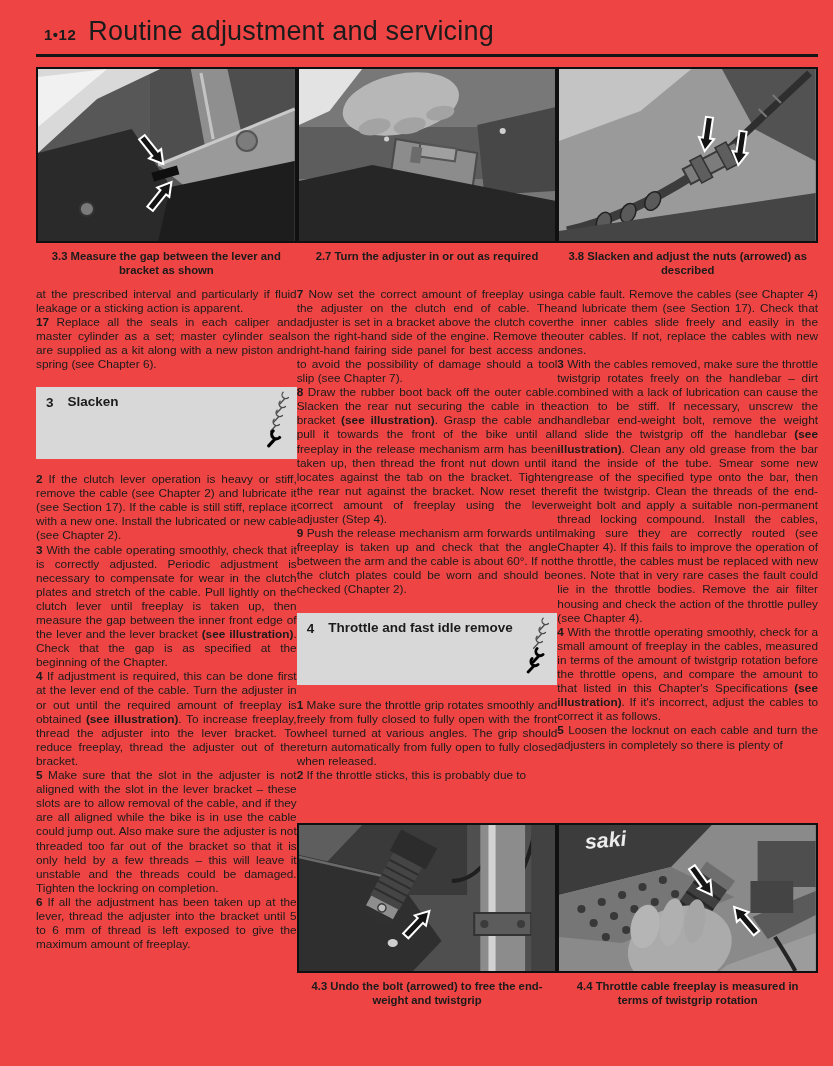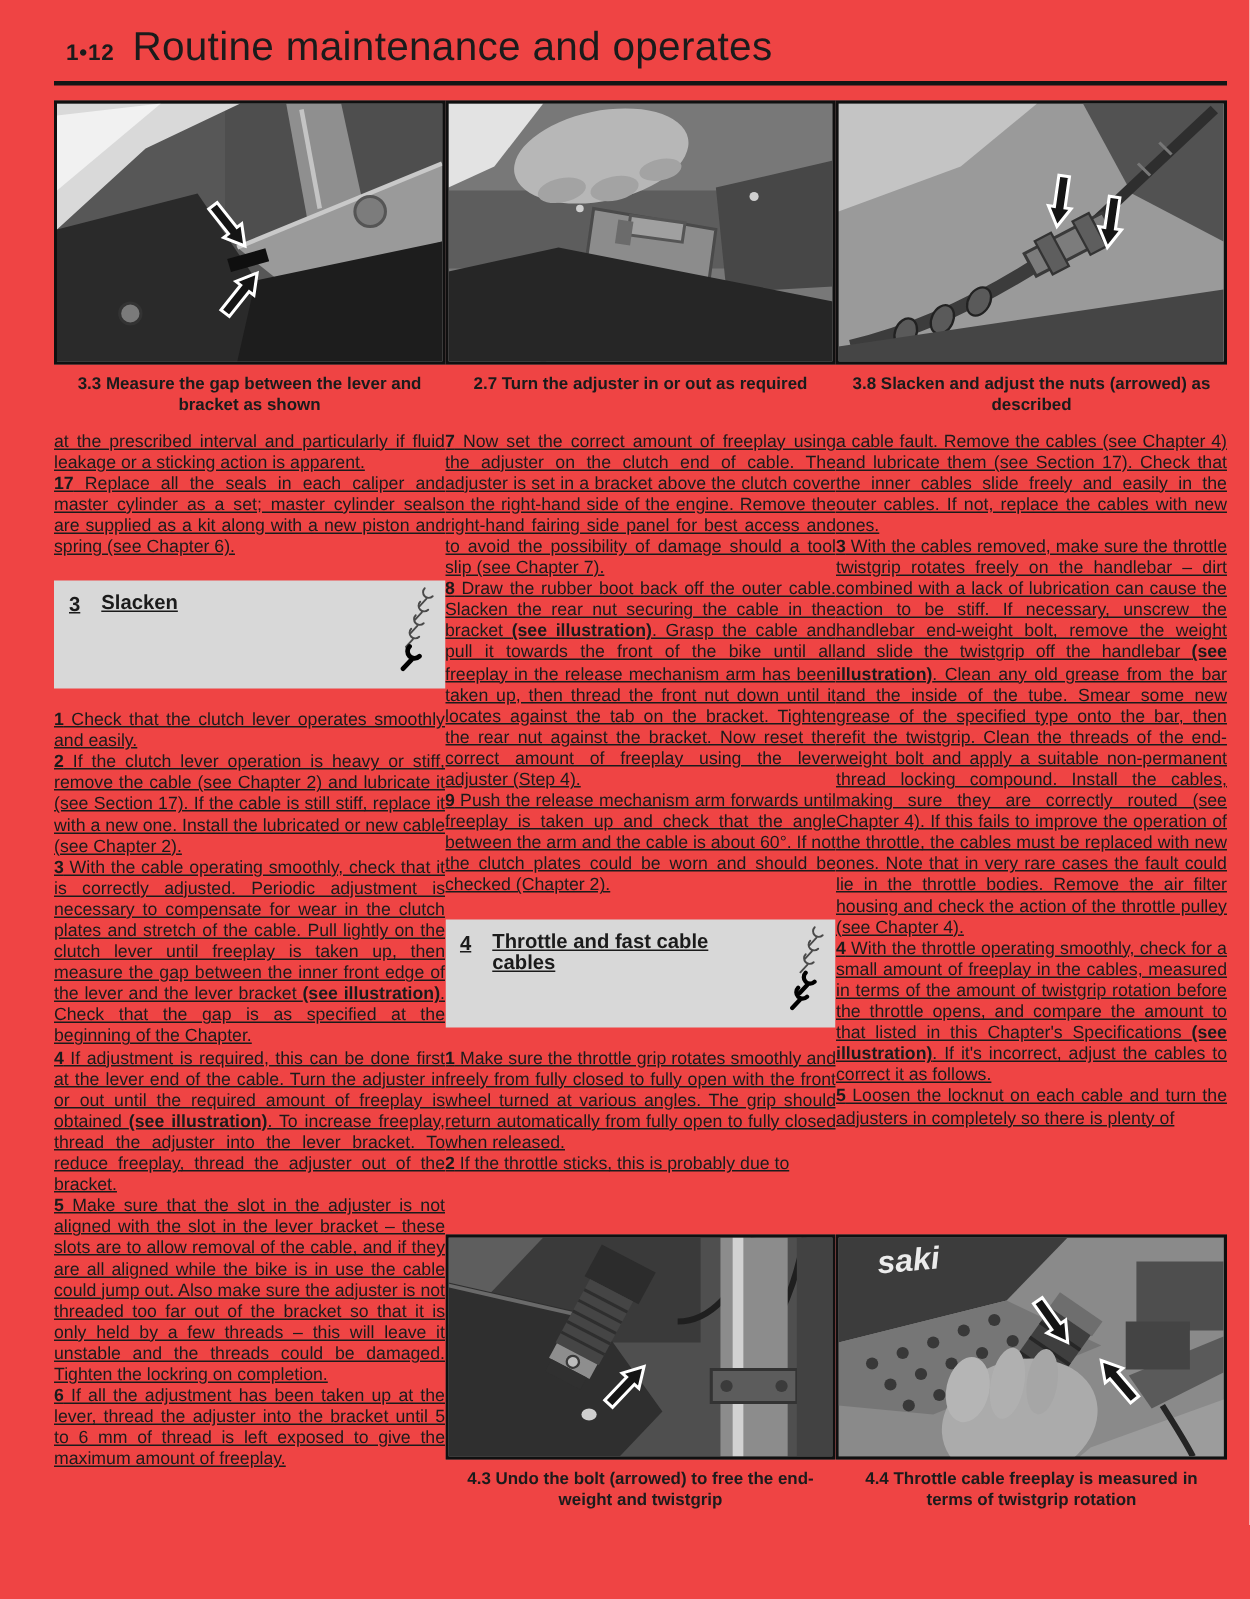--- a/index.html
+++ b/index.html
@@ -10,21 +10,21 @@
   
   .hdr{display:flex;align-items:baseline;gap:12px;padding:16px 36px 0 44px;}
   .pagenum{font-size:15px;font-weight:700;letter-spacing:.5px;}
   .ptitle{margin:0;font-size:27px;font-weight:400;letter-spacing:.2px;}
   .rule{height:2.5px;background:#151515;margin:7px 15px 10px 36px;}
   
   .figrow,.cols{display:grid;grid-template-columns:repeat(3,1fr);column-gap:0;padding:0 15px 0 36px;}
   .photo{border:2px solid #101010;height:172px;overflow:hidden;background:#666;display:block;}
   .photo svg{display:block;width:100%;height:100%;}
   .figcap{font-size:11.3px;font-weight:700;text-align:center;line-height:1.28;margin:6px 4px 0 4px;min-height:30px;}
-  .cols{margin-top:8px;height:766px;text-decoration:underline;}
+  .cols{margin-top:8px;height:766px;}
   .col{position:relative;overflow:hidden;}
   .col p{margin:0;font-size:11.8px;line-height:14.1px;text-align:justify;}
   
   .secbox{background:#d8d8d8;height:64px;margin:16px 0 13px 0;padding:8px 6px 0 10px;display:flex;align-items:flex-start;position:relative;}
   .secnum{font-weight:700;font-size:13.5px;margin-right:14px;}
   .sectitle{font-weight:700;font-size:13.5px;line-height:1.1;padding-right:34px;}
   .secicon{position:absolute;right:4px;top:4px;height:58px;width:30px;}
   
   .botfig{position:absolute;top:536px;left:0;right:0;}
   .botfig .photo{height:146px;}
@@ -42,21 +42,21 @@
     <symbol id="wr-f" viewBox="0 0 24 24">
       <path d="M6.5 21.5 L13 14.5 M11.5 4.5 a5.2 5.2 0 1 0 7.5 7.5" fill="none" stroke="#000" stroke-width="3.6" stroke-linecap="round"></path>
     </symbol>
   </defs>
 </svg>
 
 <div class="page">
 
   <div class="hdr">
     <span class="pagenum">1•12</span>
-    <h1 class="ptitle">Routine maintenance and operates</h1>
+    <h1 class="ptitle">Routine adjustment and servicing</h1>
   </div>
   <div class="rule"></div>
 
   <div class="figrow">
 
     <figure style="margin:0">
       <span class="photo">
         <svg viewBox="0 0 252 172" preserveAspectRatio="none">
           <rect width="252" height="172" fill="#575757"></rect>
           <rect x="110" y="0" width="142" height="92" fill="#4e4e4e"></rect>
@@ -149,36 +149,35 @@
         <span class="sectitle">Slacken</span>
         <svg class="secicon" viewBox="0 0 30 58">
           <use href="#wr-o" x="12" y="-2" width="17" height="17"></use>
           <use href="#wr-o" x="9" y="7" width="17" height="17"></use>
           <use href="#wr-o" x="6" y="16" width="17" height="17"></use>
           <use href="#wr-o" x="3" y="25" width="17" height="17"></use>
           <use href="#wr-f" x="0" y="36" width="21" height="21"></use>
         </svg>
       </div>
 
-      <p><b>1</b> Check that the clutch lever operates smoothly and easily.</p>
       <p><b>2</b> If the clutch lever operation is heavy or stiff, remove the cable (see Chapter 2) and lubricate it (see Section 17). If the cable is still stiff, replace it with a new one. Install the lubricated or new cable (see Chapter 2).</p>
       <p><b>3</b> With the cable operating smoothly, check that it is correctly adjusted. Periodic adjustment is necessary to compensate for wear in the clutch plates and stretch of the cable. Pull lightly on the clutch lever until freeplay is taken up, then measure the gap between the inner front edge of the lever and the lever bracket <b>(see illustration)</b>. Check that the gap is as specified at the beginning of the Chapter.</p>
       <p><b>4</b> If adjustment is required, this can be done first at the lever end of the cable. Turn the adjuster in or out until the required amount of freeplay is obtained <b>(see illustration)</b>. To increase freeplay, thread the adjuster into the lever bracket. To reduce freeplay, thread the adjuster out of the bracket.</p>
       <p><b>5</b> Make sure that the slot in the adjuster is not aligned with the slot in the lever bracket – these slots are to allow removal of the cable, and if they are all aligned while the bike is in use the cable could jump out. Also make sure the adjuster is not threaded too far out of the bracket so that it is only held by a few threads – this will leave it unstable and the threads could be damaged. Tighten the lockring on completion.</p>
       <p><b>6</b> If all the adjustment has been taken up at the lever, thread the adjuster into the bracket until 5 to 6 mm of thread is left exposed to give the maximum amount of freeplay.</p>
     </div>
 
     <div class="col">
       <p><b>7</b> Now set the correct amount of freeplay using the adjuster on the clutch end of cable. The adjuster is set in a bracket above the clutch cover on the right-hand side of the engine. Remove the right-hand fairing side panel for best access and to avoid the possibility of damage should a tool slip (see Chapter 7).</p>
       <p><b>8</b> Draw the rubber boot back off the outer cable. Slacken the rear nut securing the cable in the bracket <b>(see illustration)</b>. Grasp the cable and pull it towards the front of the bike until all freeplay in the release mechanism arm has been taken up, then thread the front nut down until it locates against the tab on the bracket. Tighten the rear nut against the bracket. Now reset the correct amount of freeplay using the lever adjuster (Step 4).</p>
       <p><b>9</b> Push the release mechanism arm forwards until freeplay is taken up and check that the angle between the arm and the cable is about 60°. If not the clutch plates could be worn and should be checked (Chapter 2).</p>
 
       <div class="secbox">
         <span class="secnum">4</span>
-        <span class="sectitle">Throttle and fast cable cables</span>
+        <span class="sectitle">Throttle and fast idle remove</span>
         <svg class="secicon" viewBox="0 0 30 58">
           <use href="#wr-o" x="12" y="-2" width="17" height="17"></use>
           <use href="#wr-o" x="9" y="7" width="17" height="17"></use>
           <use href="#wr-o" x="6" y="16" width="17" height="17"></use>
           <use href="#wr-f" x="5" y="28" width="19" height="19"></use>
           <use href="#wr-f" x="0" y="38" width="19" height="19"></use>
         </svg>
       </div>
 
       <p><b>1</b> Make sure the throttle grip rotates smoothly and freely from fully closed to fully open with the front wheel turned at various angles. The grip should return automatically from fully open to fully closed when released.</p>

